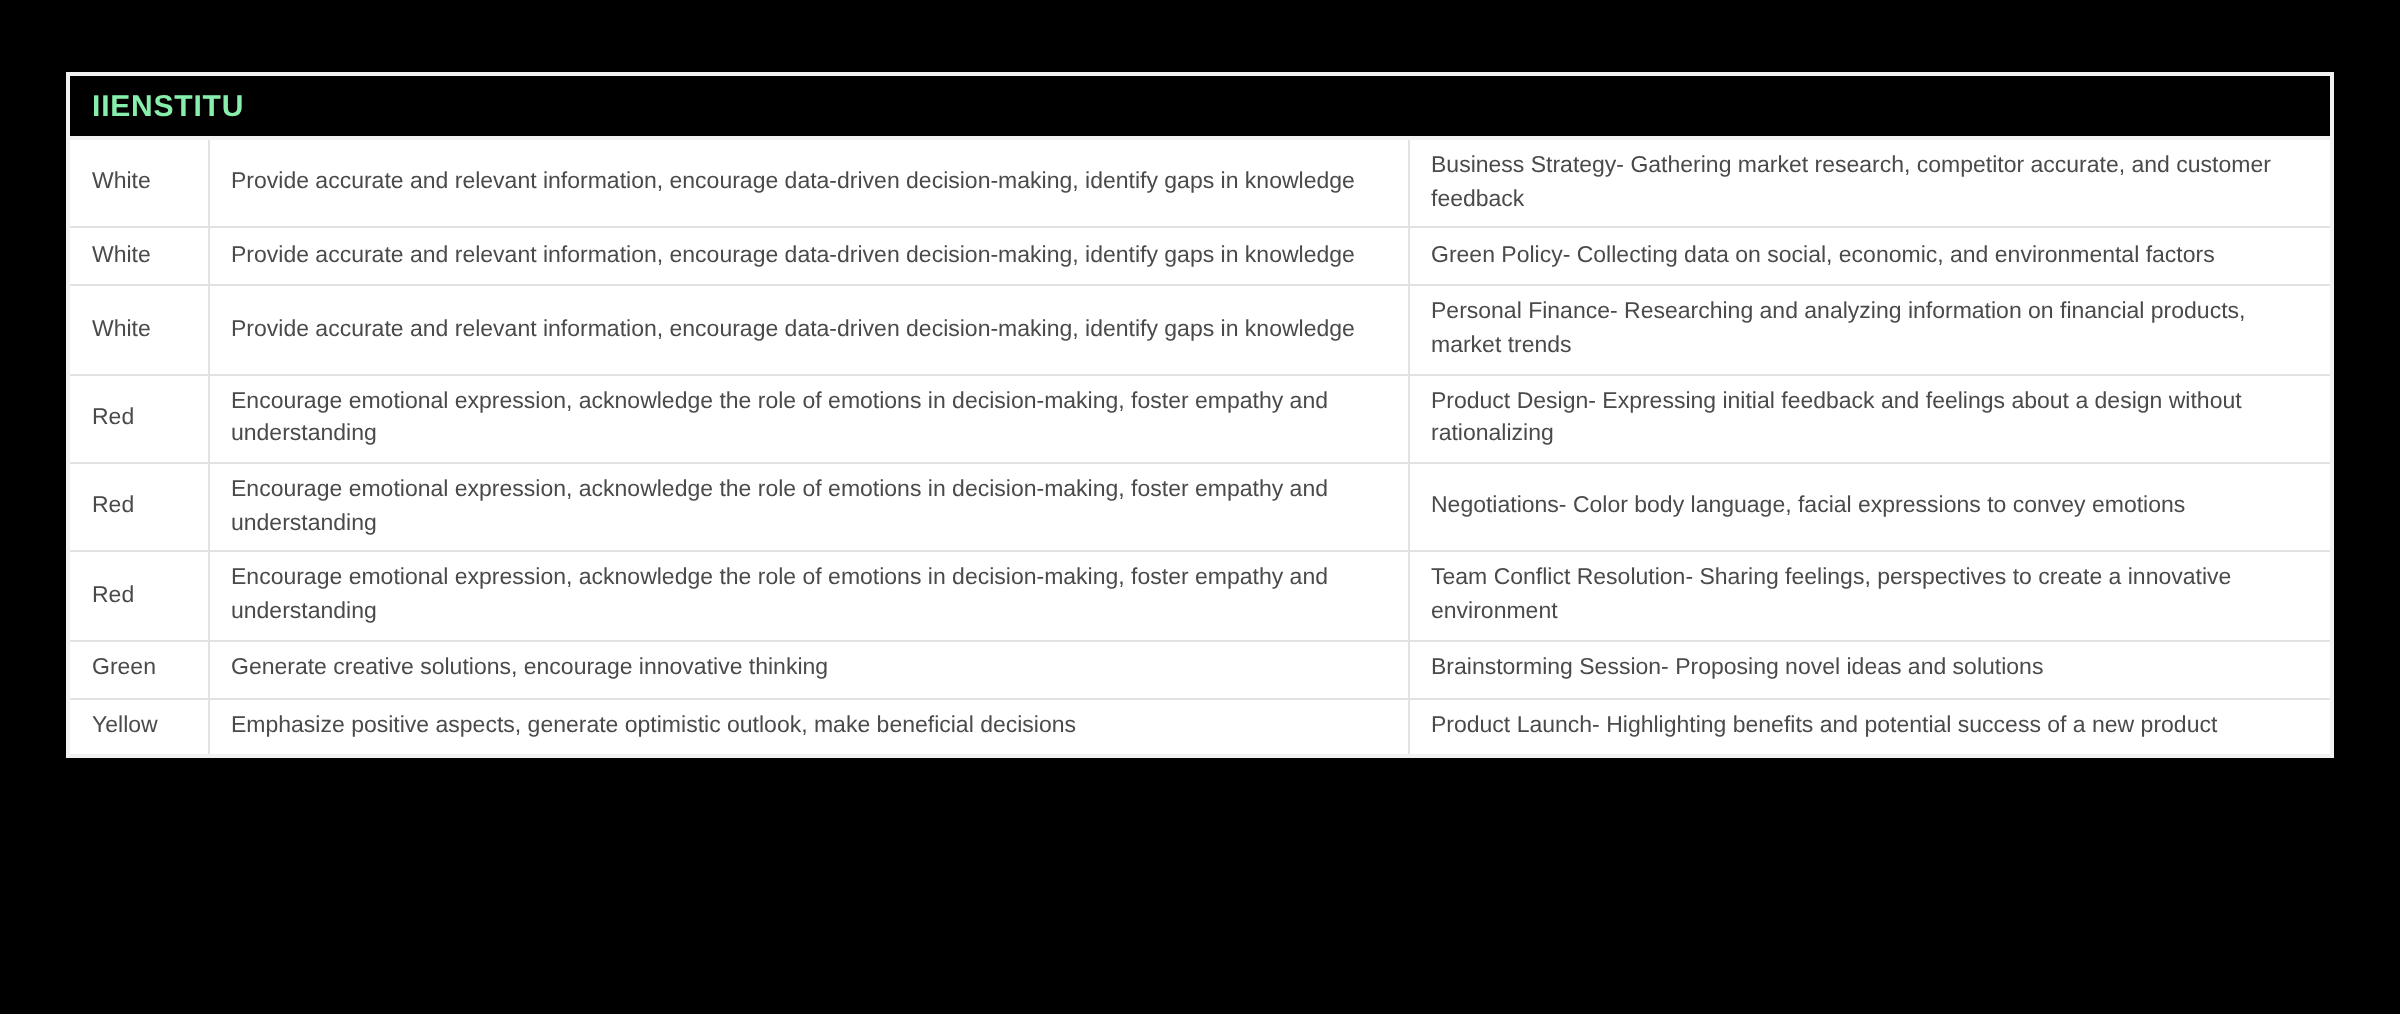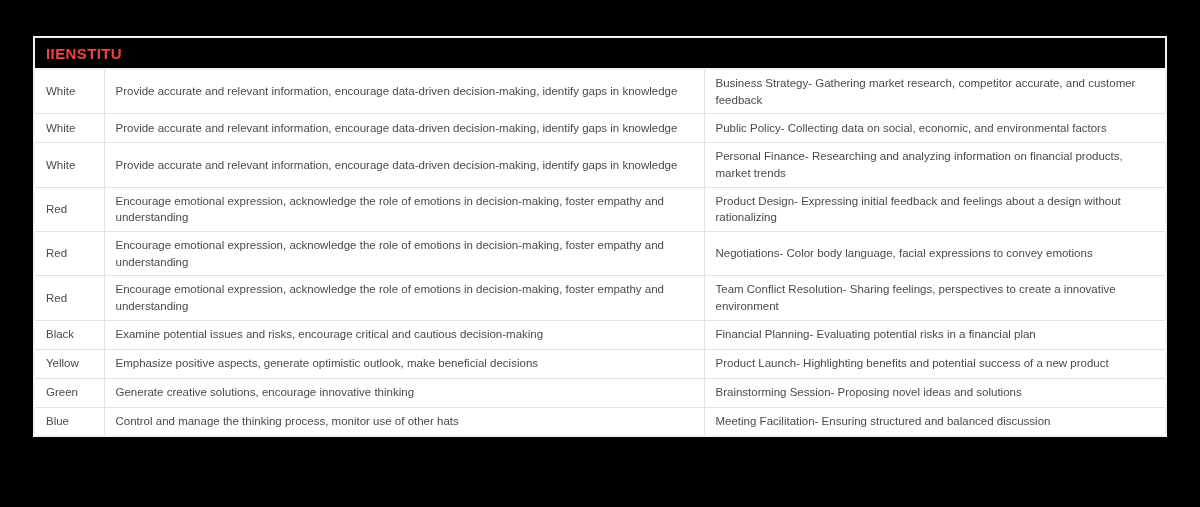--- a/index.html
+++ b/index.html
@@ -19,21 +19,21 @@
   }
   table.hats-table {
     width: 100%;
     border-collapse: collapse;
     background: #ffffff;
     table-layout: fixed;
   }
   
   th.title-cell {
     background: #000000;
-    color: #ef4444;
+    color: #86efac;
     text-align: left;
     font-size: 15px;
     font-weight: 700;
     letter-spacing: 0.4px;
     padding: 7px 11px 6px 11px;
     border: 2px solid #f2f2f2;
     height: 31px;
   }
   
   tr.col-header-row th {
@@ -81,21 +81,21 @@
     </thead>
     <tbody>
         <tr>
           <td>White</td>
           <td>Provide accurate and relevant information, encourage data-driven decision-making, identify gaps in knowledge</td>
           <td>Business Strategy- Gathering market research, competitor accurate, and customer feedback</td>
         </tr>
         <tr>
           <td>White</td>
           <td>Provide accurate and relevant information, encourage data-driven decision-making, identify gaps in knowledge</td>
-          <td>Public Policy- Collecting data on social, economic, and environmental factors</td>
+          <td>Green Policy- Collecting data on social, economic, and environmental factors</td>
         </tr>
         <tr>
           <td>White</td>
           <td>Provide accurate and relevant information, encourage data-driven decision-making, identify gaps in knowledge</td>
           <td>Personal Finance- Researching and analyzing information on financial products, market trends</td>
         </tr>
         <tr>
           <td>Red</td>
           <td>Encourage emotional expression, acknowledge the role of emotions in decision-making, foster empathy and understanding</td>
           <td>Product Design- Expressing initial feedback and feelings about a design without rationalizing</td>
@@ -104,34 +104,24 @@
           <td>Red</td>
           <td>Encourage emotional expression, acknowledge the role of emotions in decision-making, foster empathy and understanding</td>
           <td>Negotiations- Color body language, facial expressions to convey emotions</td>
         </tr>
         <tr>
           <td>Red</td>
           <td>Encourage emotional expression, acknowledge the role of emotions in decision-making, foster empathy and understanding</td>
           <td>Team Conflict Resolution- Sharing feelings, perspectives to create a innovative environment</td>
         </tr>
         <tr>
-          <td>Black</td>
-          <td>Examine potential issues and risks, encourage critical and cautious decision-making</td>
-          <td>Financial Planning- Evaluating potential risks in a financial plan</td>
+          <td>Green</td>
+          <td>Generate creative solutions, encourage innovative thinking</td>
+          <td>Brainstorming Session- Proposing novel ideas and solutions</td>
         </tr>
         <tr>
           <td>Yellow</td>
           <td>Emphasize positive aspects, generate optimistic outlook, make beneficial decisions</td>
           <td>Product Launch- Highlighting benefits and potential success of a new product</td>
         </tr>
-        <tr>
-          <td>Green</td>
-          <td>Generate creative solutions, encourage innovative thinking</td>
-          <td>Brainstorming Session- Proposing novel ideas and solutions</td>
-        </tr>
-        <tr>
-          <td>Blue</td>
-          <td>Control and manage the thinking process, monitor use of other hats</td>
-          <td>Meeting Facilitation- Ensuring structured and balanced discussion</td>
-        </tr>
       </tbody>
   </table>
 </div>
 
 </body></html>

